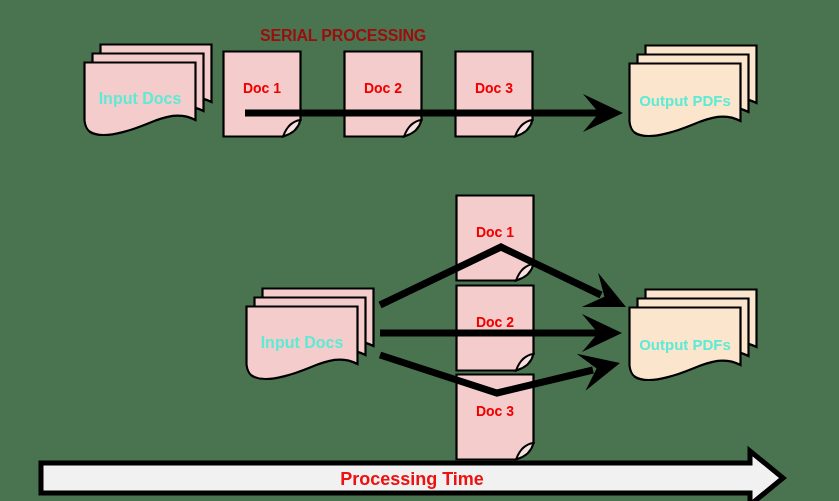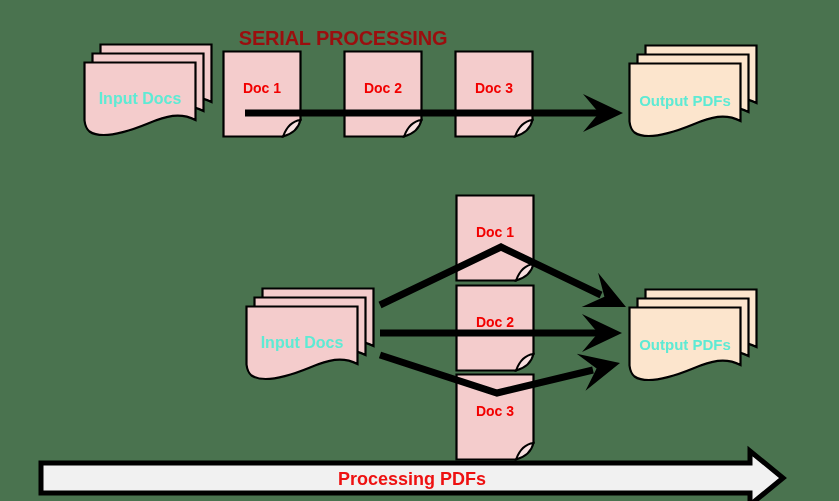--- a/index.html
+++ b/index.html
@@ -3,21 +3,21 @@
 <meta charset="utf-8">
 <style>
   html,body{margin:0;padding:0;background:#4a734f;}
   .canvas{
     position:relative;width:839px;height:501px;overflow:hidden;
     background:#4a734f;
     font-family:"Liberation Sans",sans-serif;
   }
   .section-title{
     position:absolute;width:210px;text-align:center;
-    font-weight:bold;font-size:20px;letter-spacing:-0.2px;color:#9b0e0e;
+    font-weight:bold;font-size:16px;letter-spacing:-0.2px;color:#9b0e0e;
   }
   .stack{position:absolute;}
   .sheet{position:absolute;}
   .stack-label{
     position:absolute;display:flex;align-items:center;justify-content:center;
     font-weight:bold;font-size:16px;color:#5eead4;white-space:nowrap;
   }
   .note{position:absolute;width:80px;height:72px;}
   .note-label{
     position:absolute;left:0;top:0;width:100%;height:76px;
@@ -160,15 +160,15 @@
     <g>
       <polyline class="flow-line" points="380,355 497,393 593,370"></polyline>
       <polygon class="flow-head" points="620,363 585.5,390.8 596.6,368.6 576.7,353.8"></polygon>
     </g>
 
     <g>
       <path class="timeline-body" d="M41,463 H750 V451 L783,478 L750,505 V493 H41 Z"></path>
     </g>
   </svg>
 
-  <div class="timeline-label">Processing PDFs</div>
+  <div class="timeline-label">Processing Time</div>
 
 </div>
 
 </body></html>

